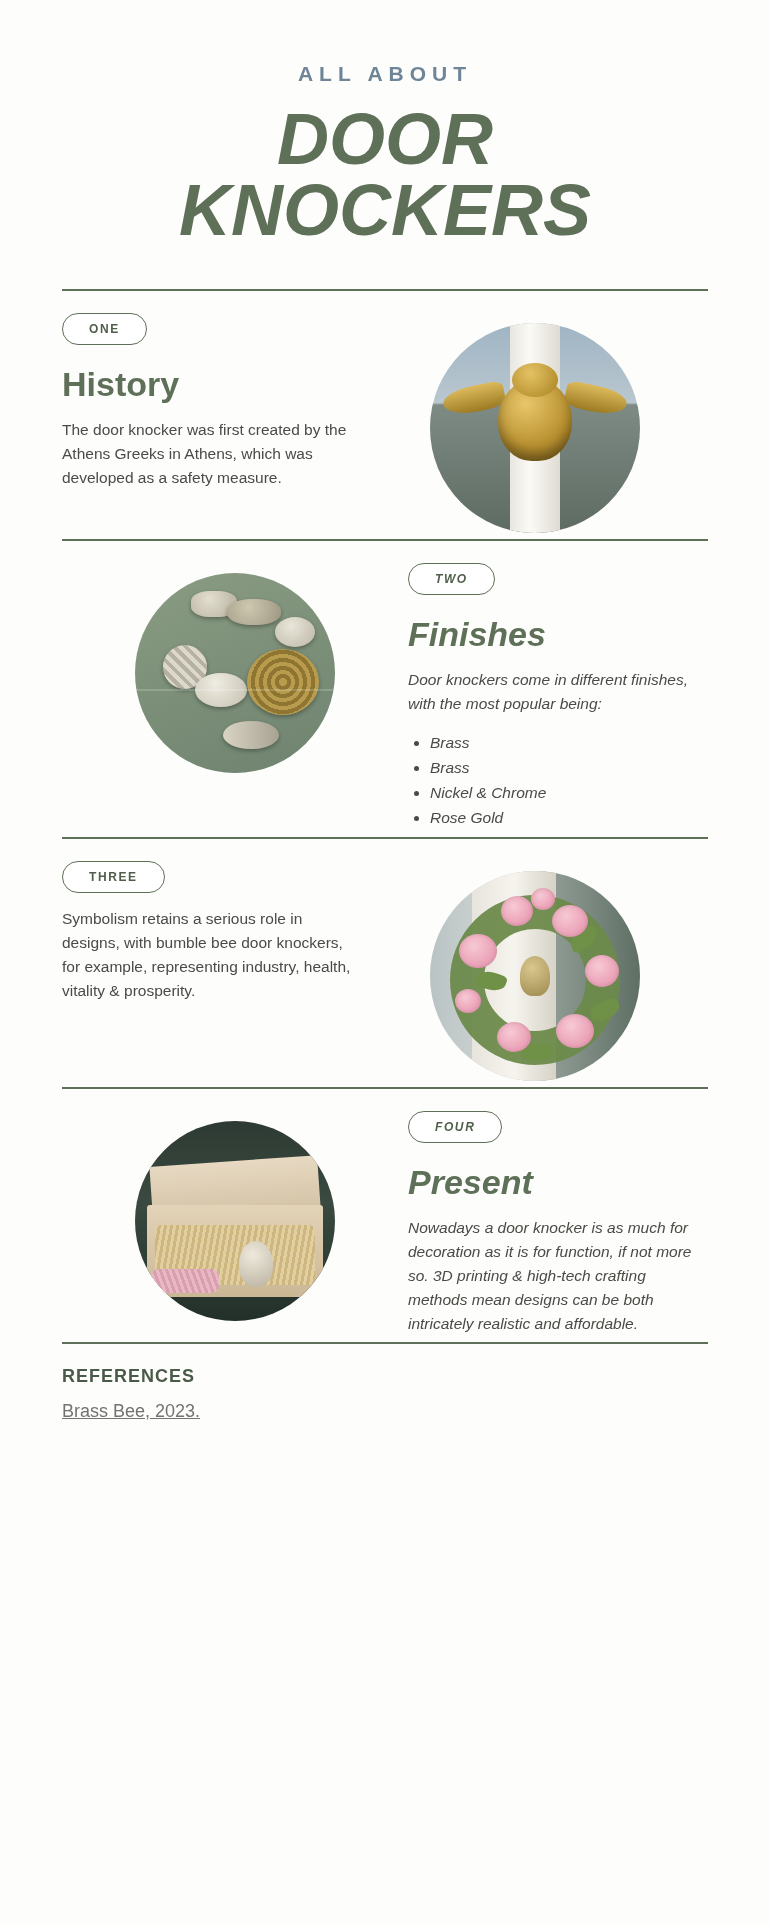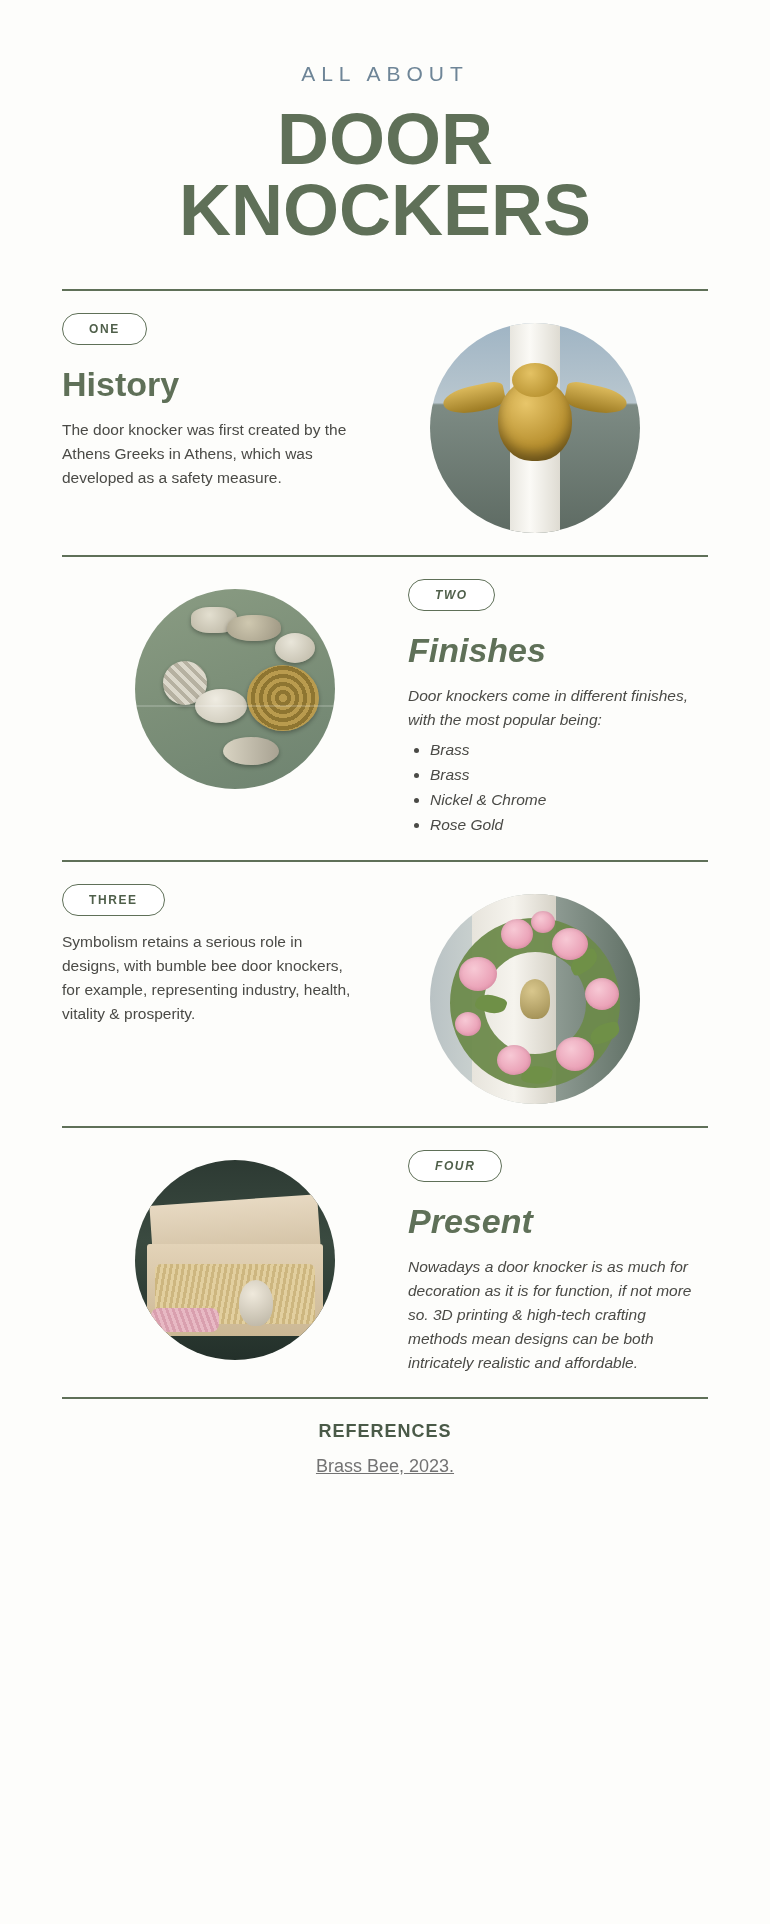--- a/index.html
+++ b/index.html
@@ -17,47 +17,48 @@
     padding: 0 62px;
   }
 
   
   .header {
     padding-top: 62px;
     text-align: center;
   }
   .eyebrow {
     font-size: 21px;
-    font-weight: normal;
+    font-weight: bold;
     letter-spacing: 6px;
     color: #6e8597;
     text-transform: uppercase;
   }
   .main-title {
     margin-top: 18px;
     font-size: 72px;
     line-height: 0.98;
     font-weight: bold;
     color: #5f7058;
     letter-spacing: 0px;
+    font-style: italic;
   }
   .main-title .l2 { display: block; }
 
   .rule {
     height: 2px;
     background: #5f7058;
     margin: 0;
   }
   .rule.top { margin-top: 44px; }
 
   
   .section {
     display: flex;
     align-items: flex-start;
-    padding: 22px 0 22px 0;
+    padding: 22px 0 6px 0;
   }
   .section.reverse { flex-direction: row-reverse; }
 
   .col-text { width: 300px; }
   .section.reverse .col-text { width: 300px; font-style: italic; }
   .col-img {
     flex: 1;
     display: flex;
     justify-content: center;
     padding-top: 10px;
@@ -82,21 +83,21 @@
     font-weight: bold;
     color: #5f7058;
   }
   .sec-body {
     margin-top: 14px;
     font-size: 15.5px;
     line-height: 1.55;
     color: #4a4a46;
   }
   .sec-list {
-    margin-top: 6px;
+    margin-top: 15px;
     padding-left: 22px;
     font-size: 15.5px;
     line-height: 1.55;
     color: #4a4a46;
   }
   .sec-list li { margin: 1px 0; }
 
   
   .photo {
     width: 200px;
@@ -253,21 +254,21 @@
   }
   .pink-bits{
     position:absolute; left:8%; top:74%;
     width:34%; height:12%;
     background: repeating-linear-gradient(70deg,#e8b9c4 0 3px,#d99fae 3px 6px);
     border-radius:8px; z-index:5;
   }
 
   
   .footer {
-    text-align: center;
+    text-align: left;
     padding-top: 22px;
   }
   .ref-title {
     font-size: 18px;
     font-weight: bold;
     letter-spacing: 1px;
     color: #4a5a48;
   }
   .ref-link {
     display: inline-block;

